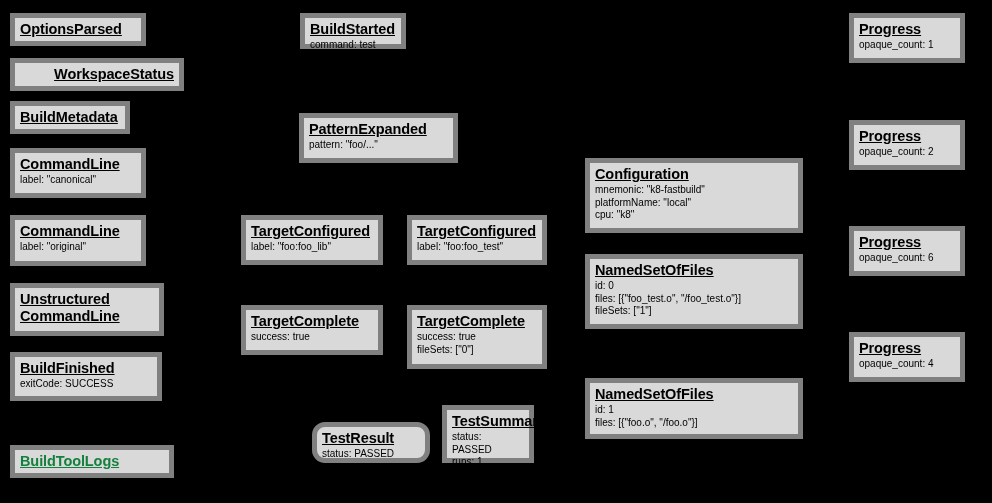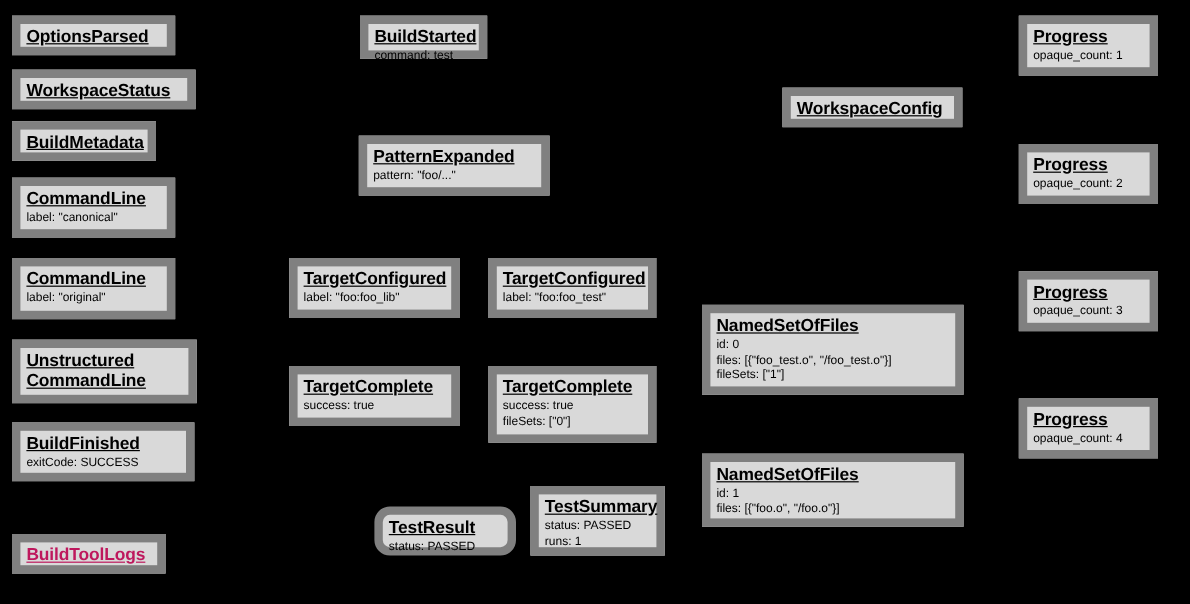--- a/index.html
+++ b/index.html
@@ -16,21 +16,21 @@
   #graph {
     position: relative;
     width: 992px;
     height: 503px;
     background: #000000;
   }
   .node {
     position: absolute;
     box-sizing: border-box;
     background: #d9d9d9;
-    border: 7px solid #d946ef;
+    border: 5px solid #d946ef;
     padding: 3px 5px 4px 5px;
     color: #000000;
   }
   .node-title {
     font-size: 14.5px;
     font-weight: bold;
     text-decoration: underline;
     line-height: 1.17;
     letter-spacing: -0.1px;
     white-space: pre-line;
@@ -43,21 +43,21 @@
     margin-top: 1px;
   }
 </style>
 </head>
 <body>
 
 <div id="graph" style="width: 992px; height: 503px; background: rgb(0, 0, 0);">
     <div class="node" style="left: 10px; top: 13px; width: 136px; height: 33px; background: rgb(217, 217, 217); border-color: rgb(128, 128, 128); color: rgb(0, 0, 0);">
       <div class="node-title">OptionsParsed</div>
     </div>
-    <div class="node" style="left: 10px; top: 58px; width: 153px; height: 33px; background: rgb(217, 217, 217); border-color: rgb(128, 128, 128); color: rgb(0, 0, 0);">
+    <div class="node" style="left: 10px; top: 58px; width: 174px; height: 33px; background: rgb(217, 217, 217); border-color: rgb(128, 128, 128); color: rgb(0, 0, 0); text-align: right;">
       <div class="node-title">WorkspaceStatus</div>
     </div>
     <div class="node" style="left: 10px; top: 101px; width: 120px; height: 33px; background: rgb(217, 217, 217); border-color: rgb(128, 128, 128); color: rgb(0, 0, 0);">
       <div class="node-title">BuildMetadata</div>
     </div>
     <div class="node" style="left: 10px; top: 148px; width: 136px; height: 50px; background: rgb(217, 217, 217); border-color: rgb(128, 128, 128); color: rgb(0, 0, 0);">
       <div class="node-title">CommandLine</div>
       <div class="node-attrs">label: "canonical"</div>
     </div>
     <div class="node" style="left: 10px; top: 215px; width: 136px; height: 51px; background: rgb(217, 217, 217); border-color: rgb(128, 128, 128); color: rgb(0, 0, 0);">
@@ -65,21 +65,21 @@
       <div class="node-attrs">label: "original"</div>
     </div>
     <div class="node" style="left: 10px; top: 283px; width: 154px; height: 53px; background: rgb(217, 217, 217); border-color: rgb(128, 128, 128); color: rgb(0, 0, 0);">
       <div class="node-title">Unstructured
 CommandLine</div>
     </div>
     <div class="node" style="left: 10px; top: 352px; width: 152px; height: 49px; background: rgb(217, 217, 217); border-color: rgb(128, 128, 128); color: rgb(0, 0, 0);">
       <div class="node-title">BuildFinished</div>
       <div class="node-attrs">exitCode: SUCCESS</div>
     </div>
-    <div class="node" style="left: 10px; top: 445px; width: 128px; height: 33px; background: rgb(217, 217, 217); border-color: rgb(128, 128, 128); color: #be185d;">
+    <div class="node" style="left: 10px; top: 445px; width: 164px; height: 33px; background: rgb(217, 217, 217); border-color: rgb(128, 128, 128); color: #15803d;">
       <div class="node-title">BuildToolLogs</div>
     </div>
     <div class="node" style="left: 300px; top: 13px; width: 106px; height: 36px; background: rgb(217, 217, 217); border-color: rgb(128, 128, 128); color: rgb(0, 0, 0);">
       <div class="node-title">BuildStarted</div>
       <div class="node-attrs">command: test</div>
     </div>
     <div class="node" style="left: 299px; top: 113px; width: 159px; height: 50px; background: rgb(217, 217, 217); border-color: rgb(128, 128, 128); color: rgb(0, 0, 0);">
       <div class="node-title">PatternExpanded</div>
       <div class="node-attrs">pattern: "foo/..."</div>
     </div>
@@ -97,27 +97,30 @@
     </div>
     <div class="node" style="left: 407px; top: 305px; width: 140px; height: 64px; background: rgb(217, 217, 217); border-color: rgb(128, 128, 128); color: rgb(0, 0, 0);">
       <div class="node-title">TargetComplete</div>
       <div class="node-attrs">success: true
 fileSets: ["0"]</div>
     </div>
     <div class="node" style="left: 312px; top: 422px; width: 118px; height: 41px; background: rgb(217, 217, 217); border-color: rgb(128, 128, 128); color: rgb(0, 0, 0); border-radius: 13px;">
       <div class="node-title">TestResult</div>
       <div class="node-attrs">status: PASSED</div>
     </div>
-    <div class="node" style="left: 442px; top: 405px; width: 112px; height: 58px; background: rgb(217, 217, 217); border-color: rgb(128, 128, 128); color: rgb(0, 0, 0);">
+    <div class="node" style="left: 442px; top: 405px; width: 92px; height: 58px; background: rgb(217, 217, 217); border-color: rgb(128, 128, 128); color: rgb(0, 0, 0);">
       <div class="node-title">TestSummary</div>
       <div class="node-attrs">status: PASSED
 runs: 1</div>
     </div>
-    <div class="node" style="left: 652px; top: 73px; width: 150px; height: 33px; background: rgb(217, 217, 217); border-color: rgb(128, 128, 128); color: rgb(0, 0, 0);">
-      <div class="node-title">WorkspaceConfig</div>
+    <div class="node" style="left: 585px; top: 158px; width: 218px; height: 75px; background: rgb(217, 217, 217); border-color: rgb(128, 128, 128); color: rgb(0, 0, 0);">
+      <div class="node-title">Configuration</div>
+      <div class="node-attrs">mnemonic: "k8-fastbuild"
+platformName: "local"
+cpu: "k8"</div>
     </div>
     <div class="node" style="left: 585px; top: 254px; width: 218px; height: 75px; background: rgb(217, 217, 217); border-color: rgb(128, 128, 128); color: rgb(0, 0, 0);">
       <div class="node-title">NamedSetOfFiles</div>
       <div class="node-attrs">id: 0
 files: [{"foo_test.o", "/foo_test.o"}]
 fileSets: ["1"]</div>
     </div>
     <div class="node" style="left: 585px; top: 378px; width: 218px; height: 61px; background: rgb(217, 217, 217); border-color: rgb(128, 128, 128); color: rgb(0, 0, 0);">
       <div class="node-title">NamedSetOfFiles</div>
       <div class="node-attrs">id: 1
@@ -126,19 +129,19 @@
     <div class="node" style="left: 849px; top: 13px; width: 116px; height: 50px; background: rgb(217, 217, 217); border-color: rgb(128, 128, 128); color: rgb(0, 0, 0);">
       <div class="node-title">Progress</div>
       <div class="node-attrs">opaque_count: 1</div>
     </div>
     <div class="node" style="left: 849px; top: 120px; width: 116px; height: 50px; background: rgb(217, 217, 217); border-color: rgb(128, 128, 128); color: rgb(0, 0, 0);">
       <div class="node-title">Progress</div>
       <div class="node-attrs">opaque_count: 2</div>
     </div>
     <div class="node" style="left: 849px; top: 226px; width: 116px; height: 50px; background: rgb(217, 217, 217); border-color: rgb(128, 128, 128); color: rgb(0, 0, 0);">
       <div class="node-title">Progress</div>
-      <div class="node-attrs">opaque_count: 3</div>
+      <div class="node-attrs">opaque_count: 6</div>
     </div>
     <div class="node" style="left: 849px; top: 332px; width: 116px; height: 50px; background: rgb(217, 217, 217); border-color: rgb(128, 128, 128); color: rgb(0, 0, 0);">
       <div class="node-title">Progress</div>
       <div class="node-attrs">opaque_count: 4</div>
     </div>
   </div>
 
 </body></html>

